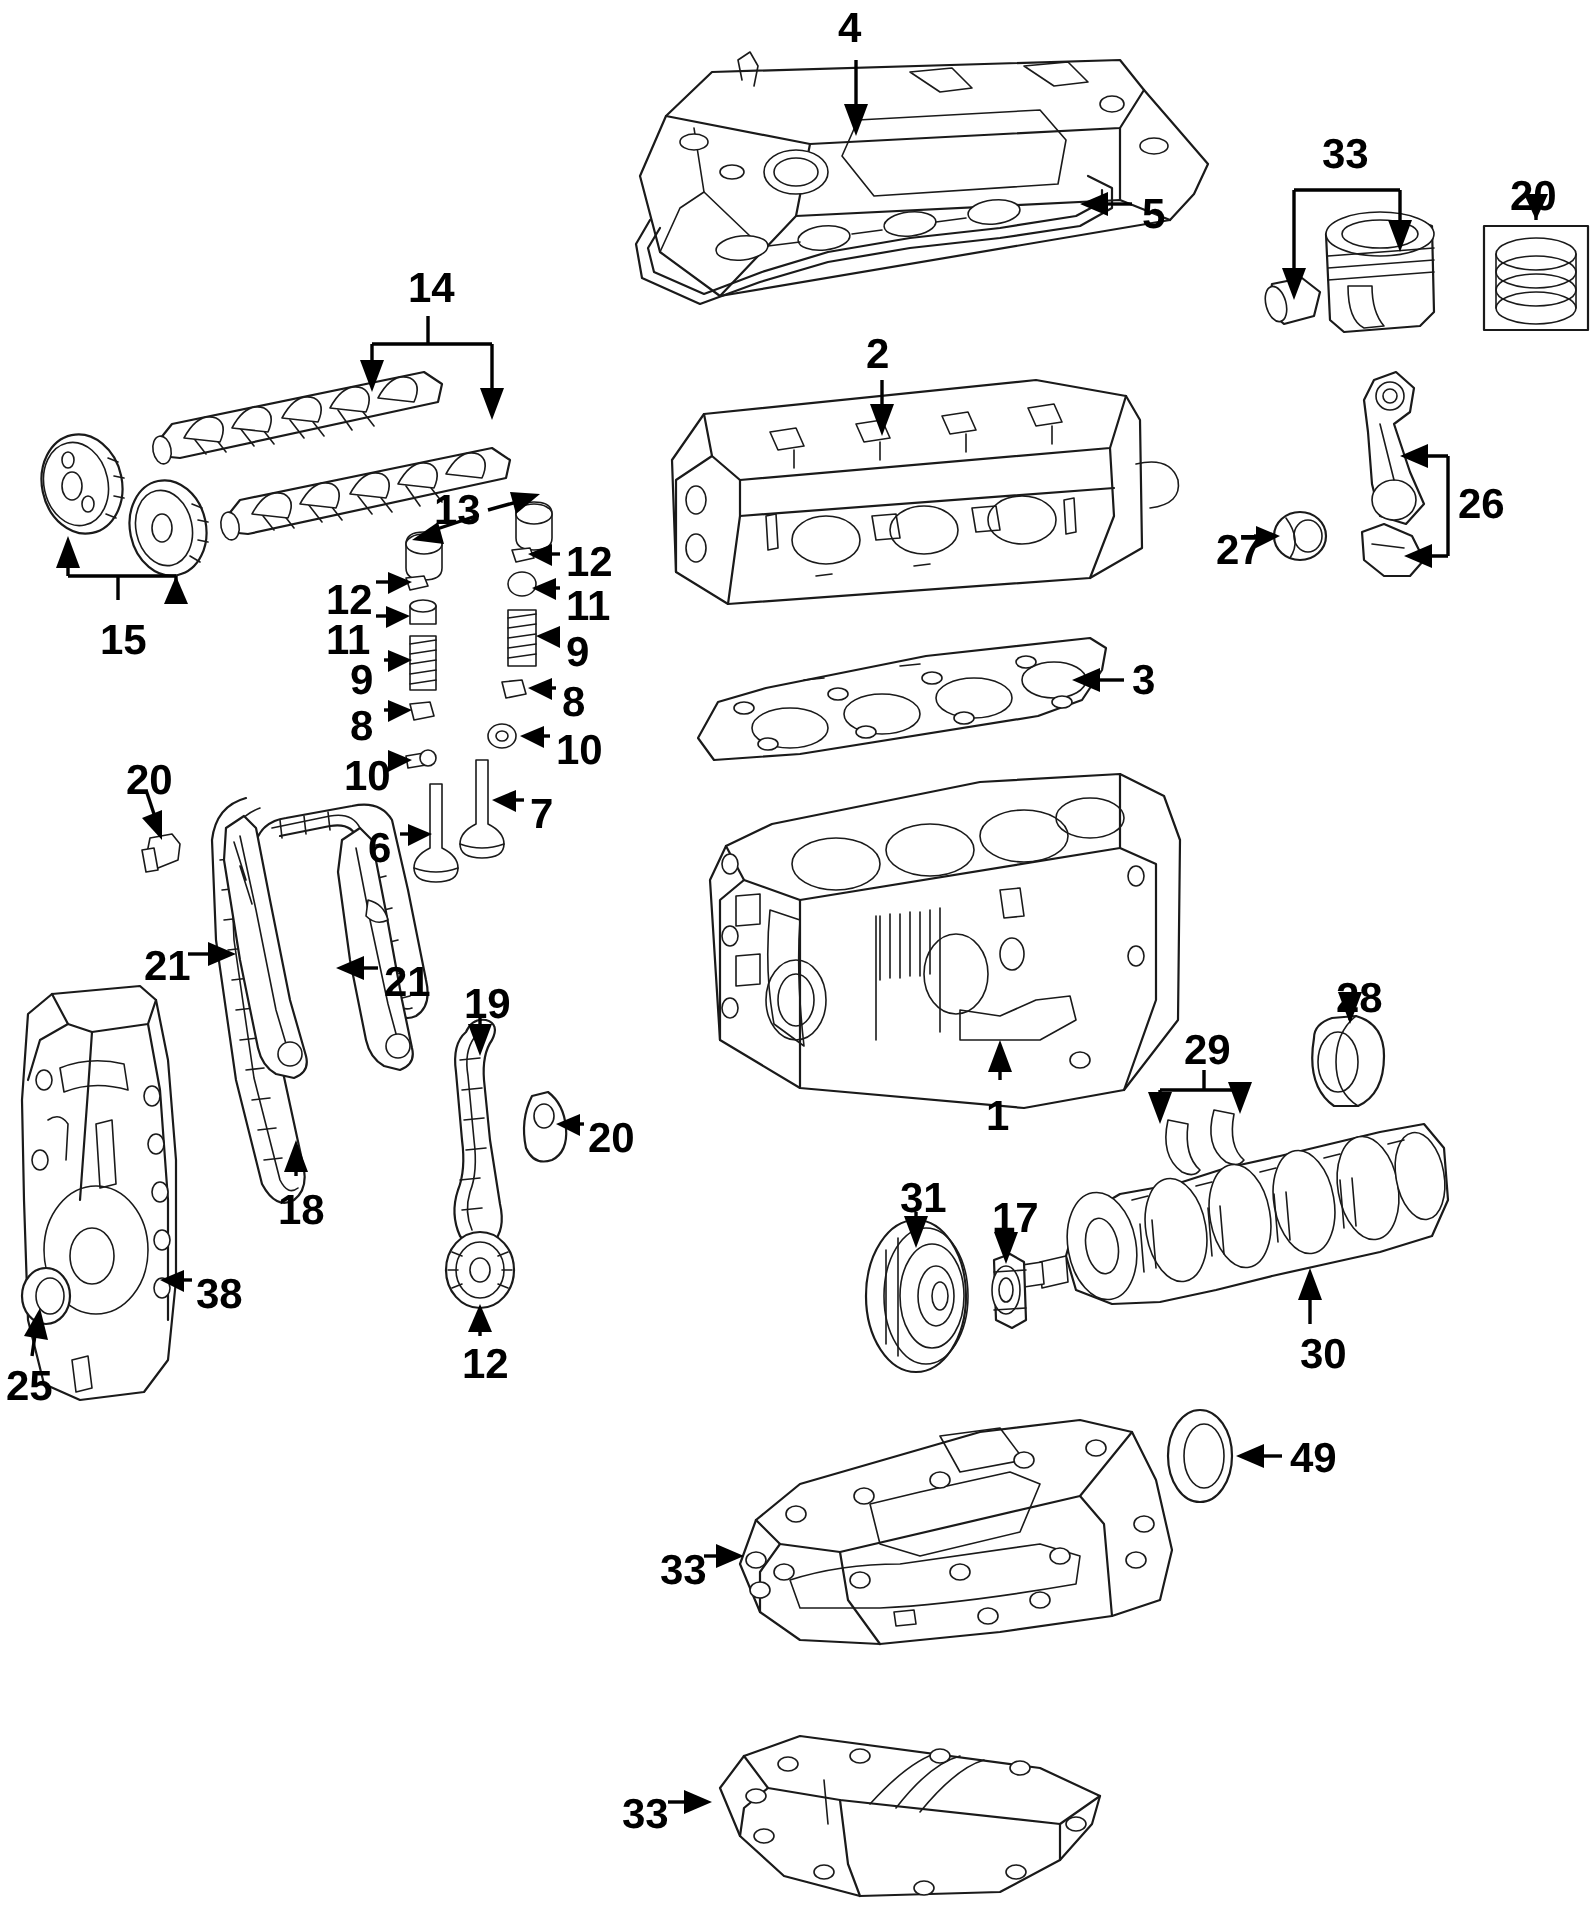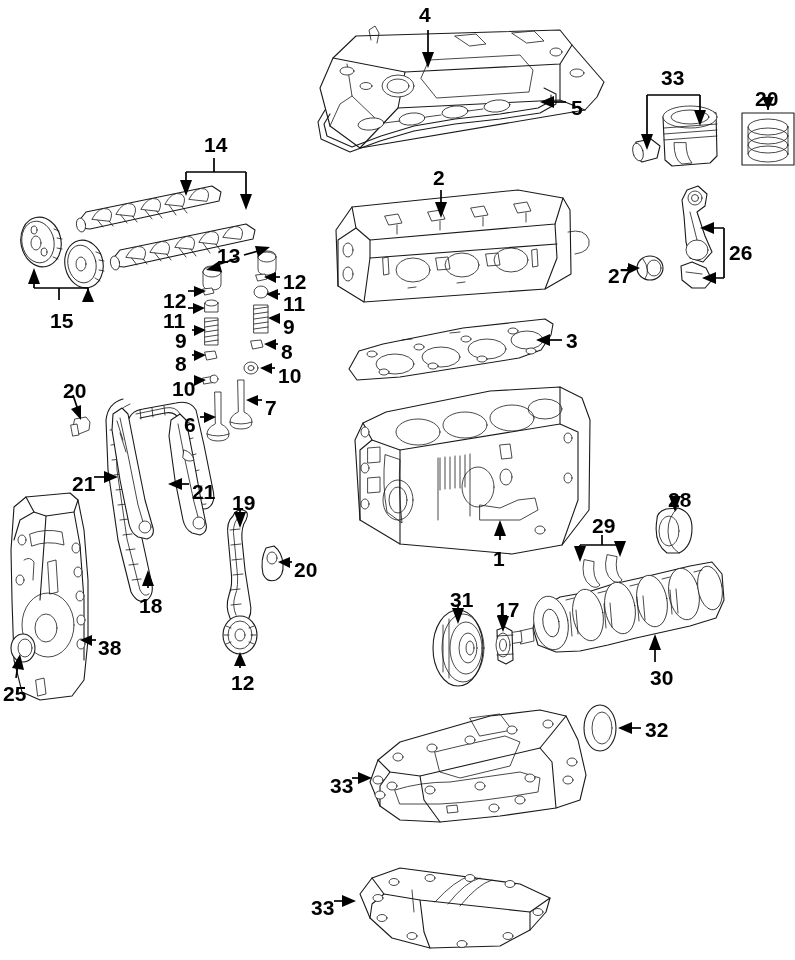--- a/index.html
+++ b/index.html
@@ -572,17 +572,17 @@
   <div class="num" style="left:592px;top:515px;text-align:right;">29</div>
   <div class="num" style="left:668px;top:489px;">28</div>
   <div class="num" style="left:294px;top:559px;">20</div>
   <div class="num" style="left:139px;top:595px;">18</div>
   <div class="num" style="left:450px;top:589px;">31</div>
   <div class="num" style="left:496px;top:599px;">17</div>
   <div class="num" style="left:98px;top:637px;">38</div>
   <div class="num" style="left:650px;top:667px;">30</div>
   <div class="num" style="left:3px;top:683px;">25</div>
   <div class="num" style="left:231px;top:672px;">12</div>
-  <div class="num" style="left:645px;top:719px;">32</div>
+  <div class="num" style="left:645px;top:719px;">49</div>
   <div class="num" style="left:330px;top:775px;">33</div>
   <div class="num" style="left:311px;top:897px;">33</div>
 
 </div>
 
 </body></html>

